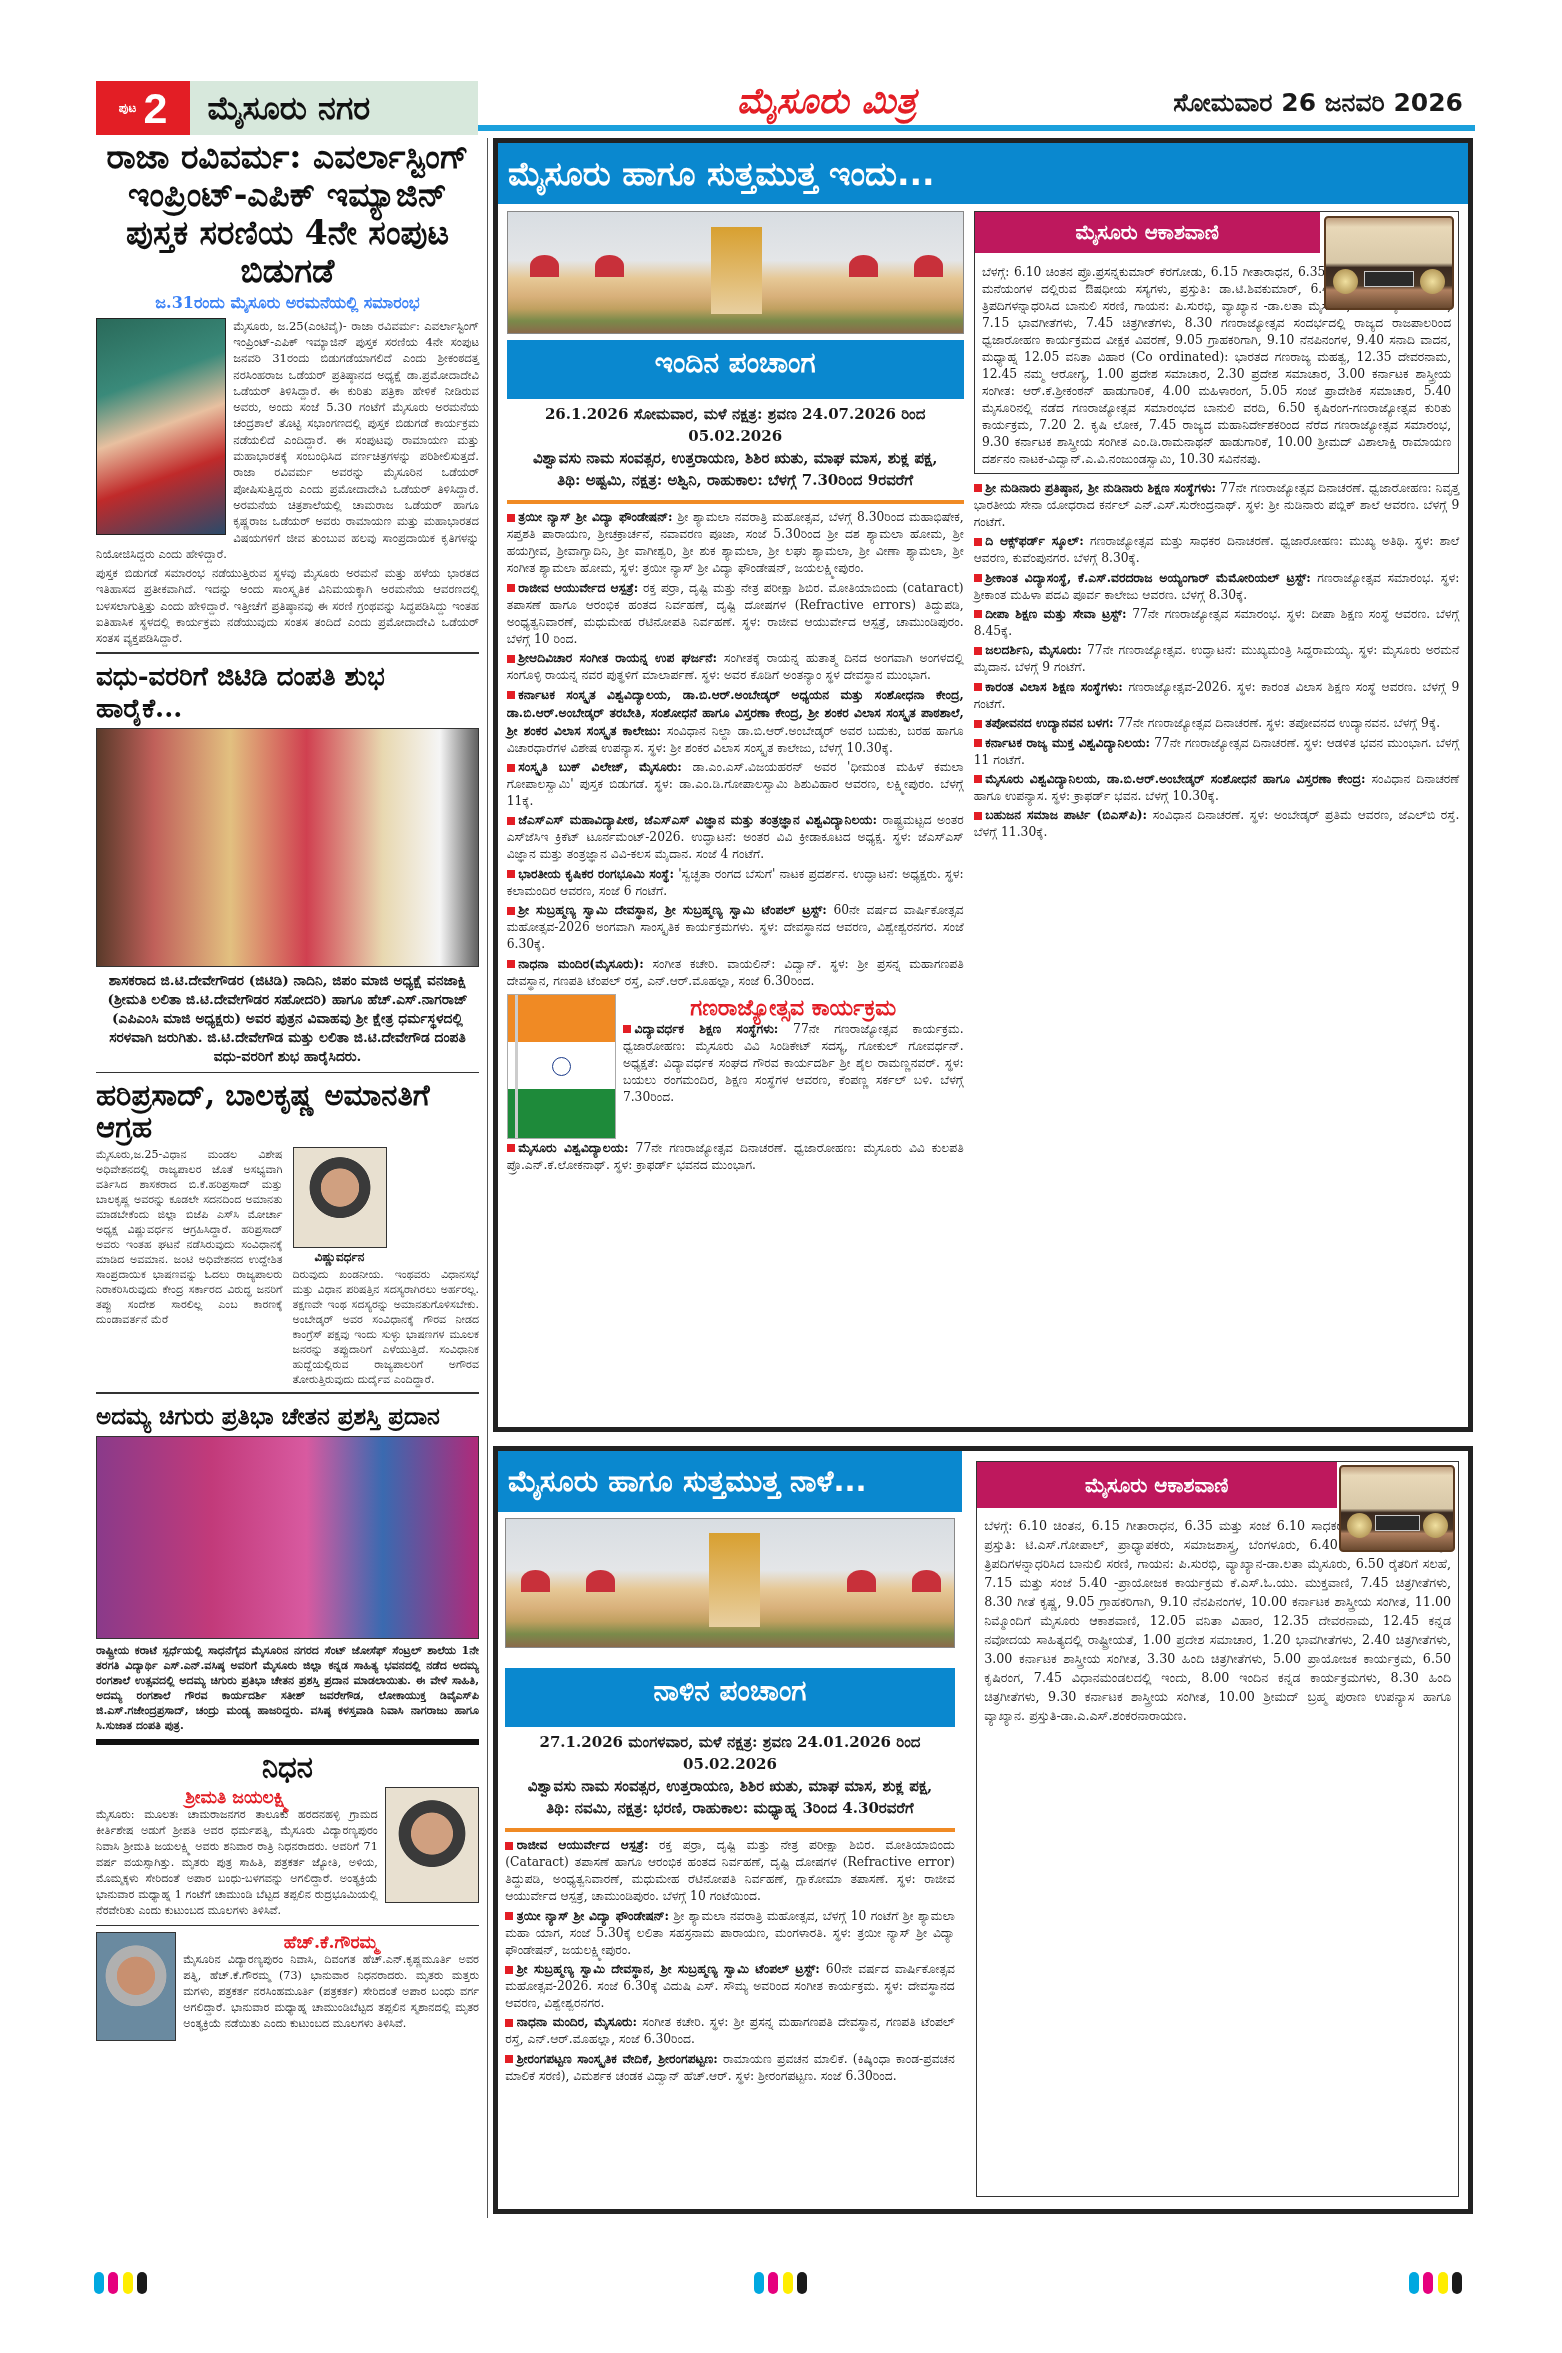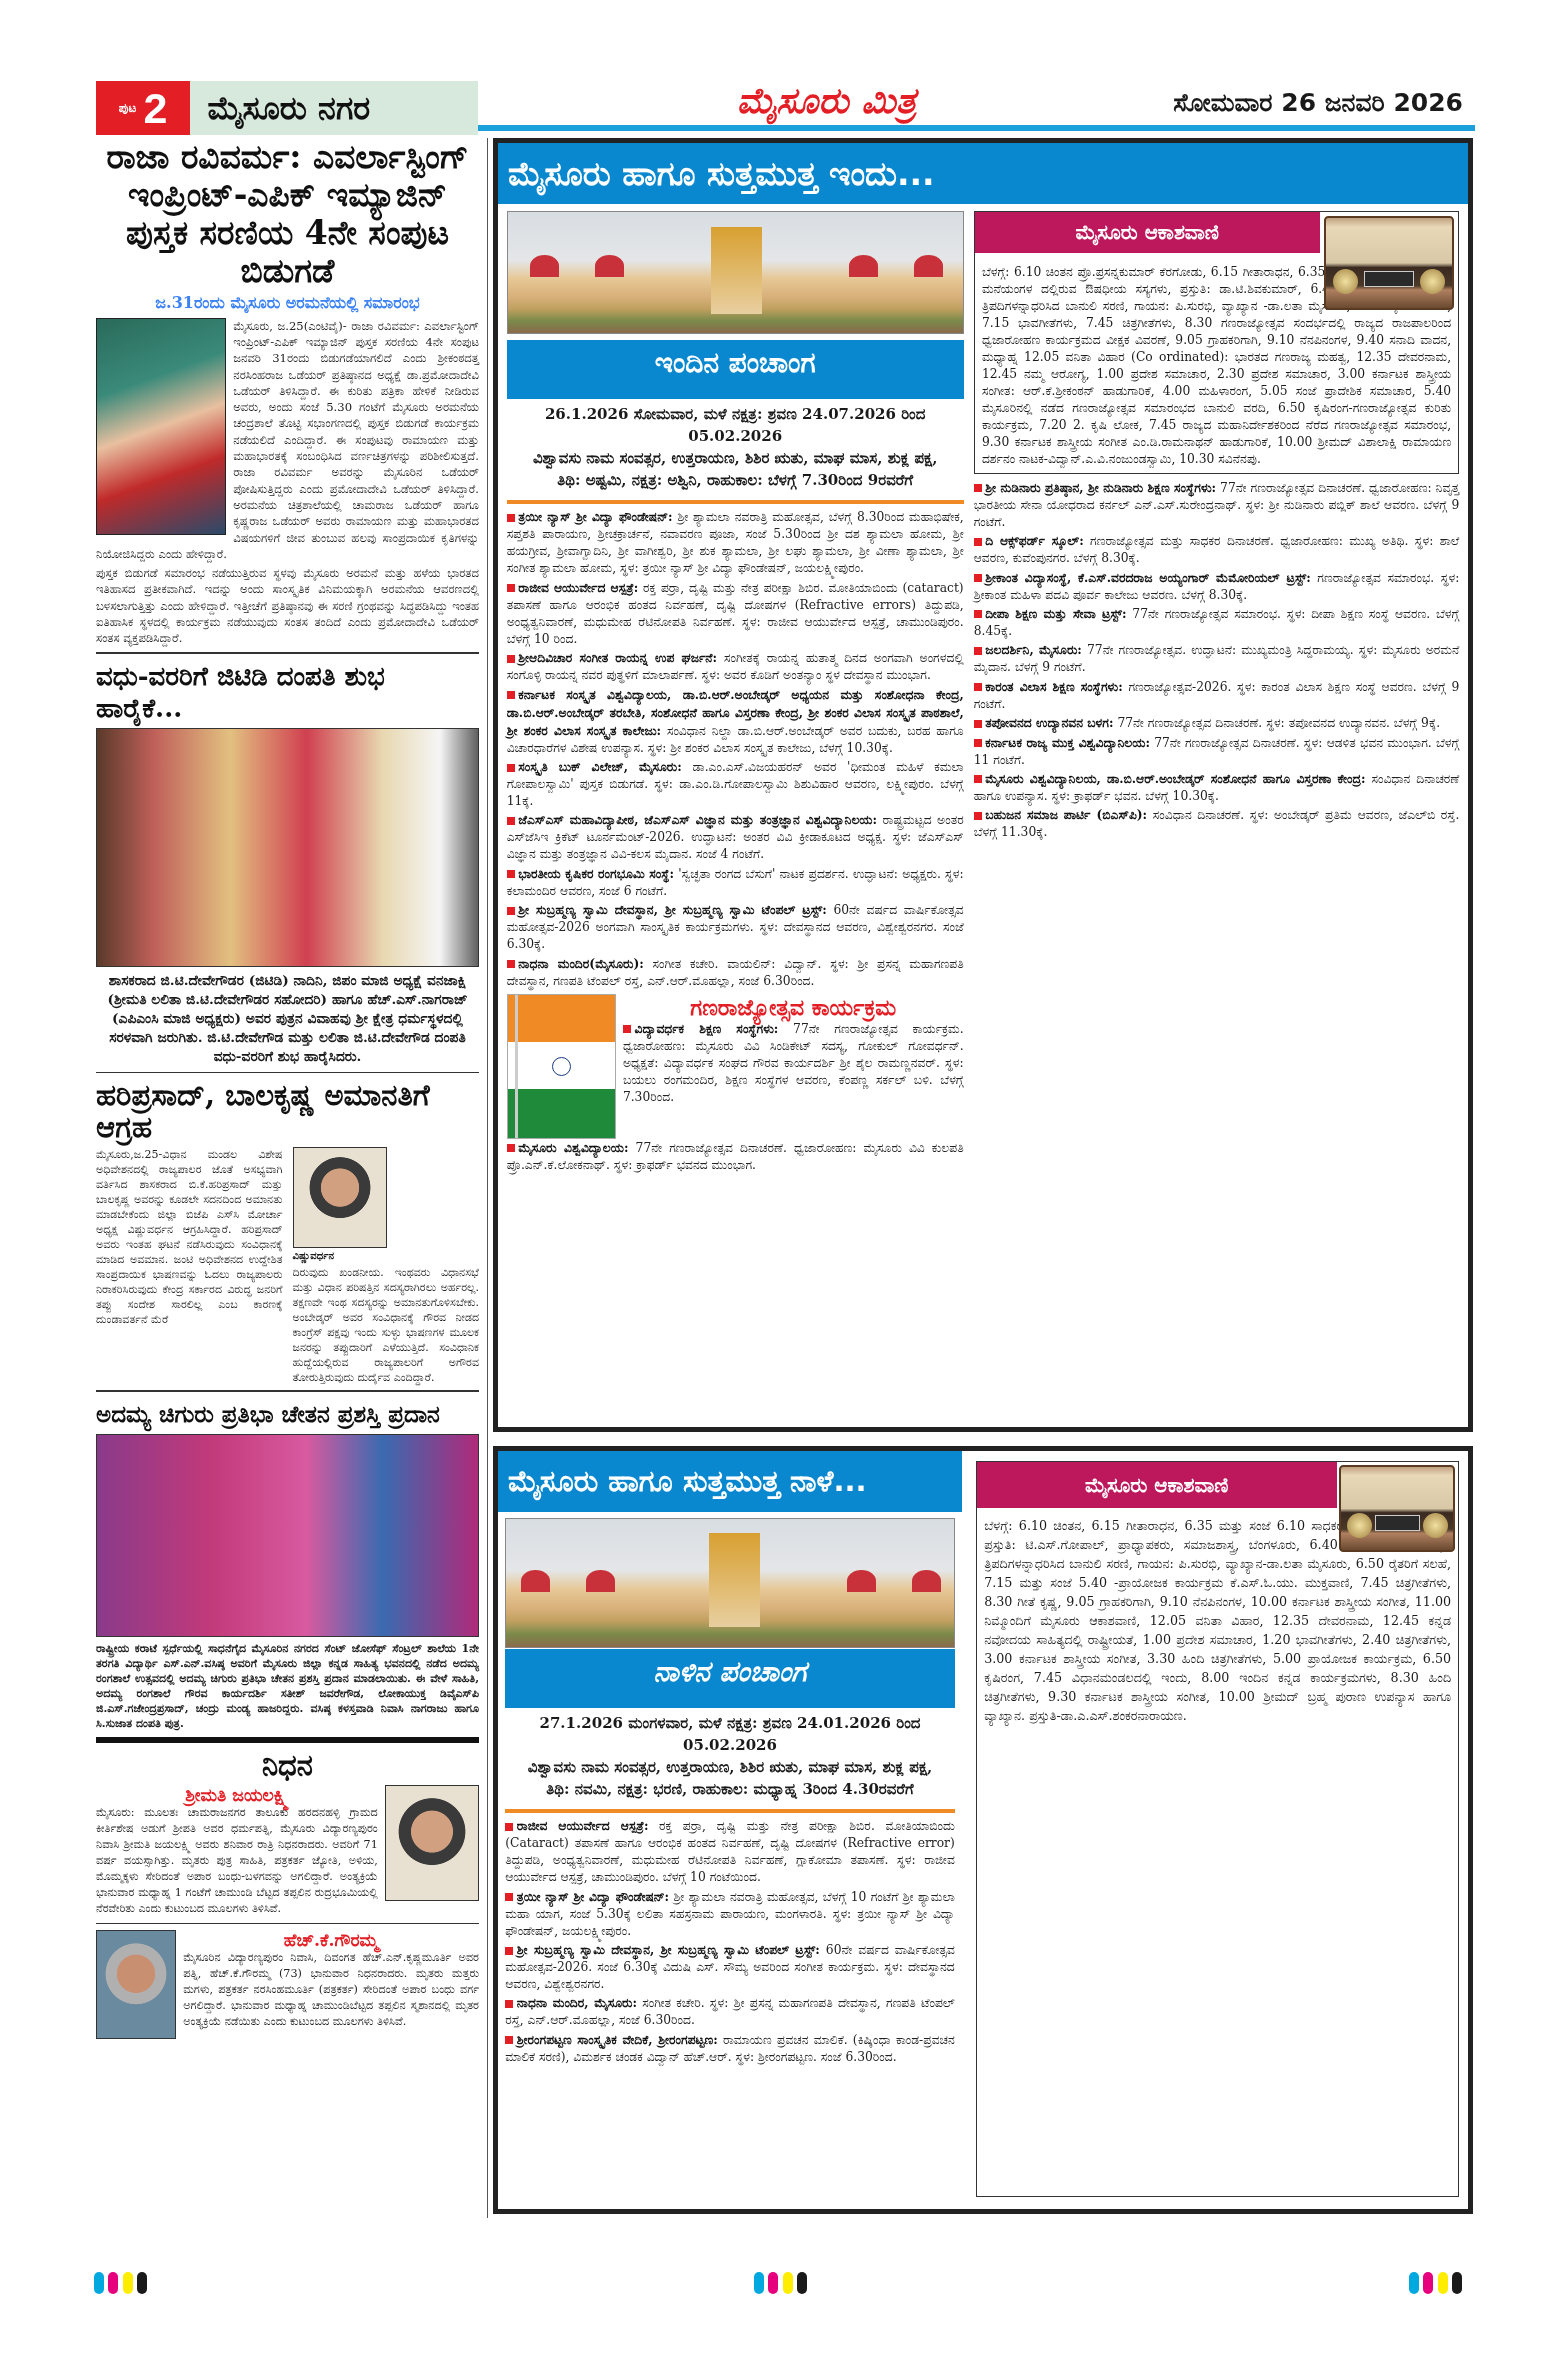--- a/index.html
+++ b/index.html
@@ -102,21 +102,21 @@
   <div class="hr"></div>
 
   <article>
     <h2 class="sec-head" style="font-size:29px;">ಹರಿಪ್ರಸಾದ್, ಬಾಲಕೃಷ್ಣ ಅಮಾನತಿಗೆ ಆಗ್ರಹ</h2>
     <div class="cols2" style="margin-top:4.3px;">
       <div>
           <p class="body-text" style="font-size:11px;line-height:15px;">ಮೈಸೂರು,ಜ.25-ವಿಧಾನ ಮಂಡಲ ವಿಶೇಷ ಅಧಿವೇಶನದಲ್ಲಿ ರಾಜ್ಯಪಾಲರ ಜೊತೆ ಅಸಭ್ಯವಾಗಿ ವರ್ತಿಸಿದ ಶಾಸಕರಾದ ಬಿ.ಕೆ.ಹರಿಪ್ರಸಾದ್ ಮತ್ತು ಬಾಲಕೃಷ್ಣ ಅವರನ್ನು ಕೂಡಲೇ ಸದನದಿಂದ ಅಮಾನತು ಮಾಡಬೇಕೆಂದು ಜಿಲ್ಲಾ ಬಿಜೆಪಿ ಎಸ್‌ಸಿ ಮೋರ್ಚಾ ಅಧ್ಯಕ್ಷ ವಿಷ್ಣುವರ್ಧನ ಆಗ್ರಹಿಸಿದ್ದಾರೆ. ಹರಿಪ್ರಸಾದ್ ಅವರು ಇಂತಹ ಘಟನೆ ನಡೆಸಿರುವುದು ಸಂವಿಧಾನಕ್ಕೆ ಮಾಡಿದ ಅವಮಾನ. ಜಂಟಿ ಅಧಿವೇಶನದ ಉದ್ದೇಶಿತ ಸಾಂಪ್ರದಾಯಿಕ ಭಾಷಣವನ್ನು ಓದಲು ರಾಜ್ಯಪಾಲರು ನಿರಾಕರಿಸಿರುವುದು ಕೇಂದ್ರ ಸರ್ಕಾರದ ವಿರುದ್ಧ ಜನರಿಗೆ ತಪ್ಪು ಸಂದೇಶ ಸಾರಲಿಲ್ಲ ಎಂಬ ಕಾರಣಕ್ಕೆ ದುಂಡಾವರ್ತನೆ ಮೆರೆ</p>
         </div>
       <div>
         <div class="photo photo-portrait" style="width:94px;height:101px;margin-bottom:1.4px;"></div>
-        <div style="font-size:10px;font-weight:bold;width:94px;margin-bottom:2.9px;">ವಿಷ್ಣುವರ್ಧನ</div>
+        <div style="font-size:12px;font-weight:bold;width:94px;text-align:center;margin-bottom:2.9px;">ವಿಷ್ಣುವರ್ಧನ</div>
         <p class="body-text" style="font-size:11px;line-height:15px;">ದಿರುವುದು ಖಂಡನೀಯ. ಇಂಥವರು ವಿಧಾನಸಭೆ ಮತ್ತು ವಿಧಾನ ಪರಿಷತ್ತಿನ ಸದಸ್ಯರಾಗಿರಲು ಅರ್ಹರಲ್ಲ. ತಕ್ಷಣವೇ ಇಂಥ ಸದಸ್ಯರನ್ನು ಅಮಾನತುಗೊಳಿಸಬೇಕು. ಅಂಬೇಡ್ಕರ್ ಅವರ ಸಂವಿಧಾನಕ್ಕೆ ಗೌರವ ನೀಡದ ಕಾಂಗ್ರೆಸ್ ಪಕ್ಷವು ಇಂದು ಸುಳ್ಳು ಭಾಷಣಗಳ ಮೂಲಕ ಜನರನ್ನು ತಪ್ಪುದಾರಿಗೆ ಎಳೆಯುತ್ತಿದೆ. ಸಂವಿಧಾನಿಕ ಹುದ್ದೆಯಲ್ಲಿರುವ ರಾಜ್ಯಪಾಲರಿಗೆ ಅಗೌರವ ತೋರುತ್ತಿರುವುದು ದುರ್ದೈವ ಎಂದಿದ್ದಾರೆ.</p>
       </div>
     </div>
   </article>
   <div class="hr"></div>
 
   <article>
     <h2 class="sec-head" style="font-size:23px;">ಅದಮ್ಯ ಚಿಗುರು ಪ್ರತಿಭಾ ಚೇತನ ಪ್ರಶಸ್ತಿ ಪ್ರದಾನ</h2>
     <div class="photo photo-award" style="height:203px;margin:4.3px 0;"></div>
     <p class="caption" style="font-size:11px;line-height:15px;font-weight:bold;text-align:justify;">ರಾಷ್ಟ್ರೀಯ ಕರಾಟೆ ಸ್ಪರ್ಧೆಯಲ್ಲಿ ಸಾಧನೆಗೈದ ಮೈಸೂರಿನ ನಗರದ ಸೆಂಟ್ ಜೋಸೆಫ್ ಸೆಂಟ್ರಲ್ ಶಾಲೆಯ 1ನೇ ತರಗತಿ ವಿದ್ಯಾರ್ಥಿ ಎಸ್.ಎನ್.ವಸಿಷ್ಠ ಅವರಿಗೆ ಮೈಸೂರು ಜಿಲ್ಲಾ ಕನ್ನಡ ಸಾಹಿತ್ಯ ಭವನದಲ್ಲಿ ನಡೆದ ಅದಮ್ಯ ರಂಗಶಾಲೆ ಉತ್ಸವದಲ್ಲಿ ಅದಮ್ಯ ಚಿಗುರು ಪ್ರತಿಭಾ ಚೇತನ ಪ್ರಶಸ್ತಿ ಪ್ರದಾನ ಮಾಡಲಾಯಿತು. ಈ ವೇಳೆ ಸಾಹಿತಿ, ಅದಮ್ಯ ರಂಗಶಾಲೆ ಗೌರವ ಕಾರ್ಯದರ್ಶಿ ಸತೀಶ್ ಜವರೇಗೌಡ, ಲೋಕಾಯುಕ್ತ ಡಿವೈಎಸ್‌ಪಿ ಜಿ.ಎಸ್.ಗಜೇಂದ್ರಪ್ರಸಾದ್, ಚಂದ್ರು ಮಂಡ್ಯ ಹಾಜರಿದ್ದರು. ವಸಿಷ್ಠ ಕಳಸ್ತವಾಡಿ ನಿವಾಸಿ ನಾಗರಾಜು ಹಾಗೂ ಸಿ.ಸುಜಾತ ದಂಪತಿ ಪುತ್ರ.</p>
@@ -218,21 +218,21 @@
     <div style="width:464px;">
       <div class="panel-head" style="font-size:29px;">ಮೈಸೂರು ಹಾಗೂ ಸುತ್ತಮುತ್ತ ನಾಳೆ...</div>
       <div style="padding:5.8px 7.2px 0 7.2px;">
         <div class="palace" style="height:130px;">
           <div class="tower" style="left:203px;top:14.5px;width:51px;height:94px;"></div>
           <div class="dome" style="left:14.5px;top:51px;width:29px;height:22px;"></div>
           <div class="dome" style="left:80px;top:51px;width:29px;height:22px;"></div>
           <div class="dome" style="left:341px;top:51px;width:29px;height:22px;"></div>
           <div class="dome" style="left:406px;top:51px;width:29px;height:22px;"></div>
         </div>
-        <div class="blue-band" style="margin-top:1px;font-style:italic;">ನಾಳಿನ ಪಂಚಾಂಗ</div>
+        <div class="blue-band" style="margin-top:20px;">ನಾಳಿನ ಪಂಚಾಂಗ</div>
         <div class="panch-text">
           <div>27.1.2026 ಮಂಗಳವಾರ, ಮಳೆ ನಕ್ಷತ್ರ: ಶ್ರವಣ 24.01.2026 ರಿಂದ 05.02.2026</div>
           <div>ವಿಶ್ವಾವಸು ನಾಮ ಸಂವತ್ಸರ, ಉತ್ತರಾಯಣ, ಶಿಶಿರ ಋತು, ಮಾಘ ಮಾಸ, ಶುಕ್ಲ ಪಕ್ಷ,</div>
           <div>ತಿಥಿ: ನವಮಿ, ನಕ್ಷತ್ರ: ಭರಣಿ, ರಾಹುಕಾಲ: ಮಧ್ಯಾಹ್ನ 3ರಿಂದ 4.30ರವರೆಗೆ</div>
         </div>
         <div class="orange-rule"></div>
         <div>
           <p class="event"><span class="bullet"></span><b>ರಾಜೀವ ಆಯುರ್ವೇದ ಆಸ್ಪತ್ರೆ:</b> <span>ರಕ್ತ ಪರ್ರಾ, ದೃಷ್ಟಿ ಮತ್ತು ನೇತ್ರ ಪರೀಕ್ಷಾ ಶಿಬಿರ. ಮೋತಿಯಾಬಿಂದು (Cataract) ತಪಾಸಣೆ ಹಾಗೂ ಆರಂಭಿಕ ಹಂತದ ನಿರ್ವಹಣೆ, ದೃಷ್ಟಿ ದೋಷಗಳ (Refractive error) ತಿದ್ದುಪಡಿ, ಅಂಧ್ಯತ್ವನಿವಾರಣೆ, ಮಧುಮೇಹ ರೆಟಿನೋಪತಿ ನಿರ್ವಹಣೆ, ಗ್ಲಾಕೋಮಾ ತಪಾಸಣೆ. ಸ್ಥಳ: ರಾಜೀವ ಆಯುರ್ವೇದ ಆಸ್ಪತ್ರೆ, ಚಾಮುಂಡಿಪುರಂ. ಬೆಳಗ್ಗೆ 10 ಗಂಟೆಯಿಂದ.</span></p>
           <p class="event"><span class="bullet"></span><b>ತ್ರಯೀ ನ್ಯಾಸ್ ಶ್ರೀ ವಿದ್ಯಾ ಫೌಂಡೇಷನ್:</b> <span>ಶ್ರೀ ಶ್ಯಾಮಲಾ ನವರಾತ್ರಿ ಮಹೋತ್ಸವ, ಬೆಳಗ್ಗೆ 10 ಗಂಟೆಗೆ ಶ್ರೀ ಶ್ಯಾಮಲಾ ಮಹಾ ಯಾಗ, ಸಂಜೆ 5.30ಕ್ಕೆ ಲಲಿತಾ ಸಹಸ್ರನಾಮ ಪಾರಾಯಣ, ಮಂಗಳಾರತಿ. ಸ್ಥಳ: ತ್ರಯೀ ನ್ಯಾಸ್ ಶ್ರೀ ವಿದ್ಯಾ ಫೌಂಡೇಷನ್, ಜಯಲಕ್ಷ್ಮೀಪುರಂ.</span></p>
           <p class="event"><span class="bullet"></span><b>ಶ್ರೀ ಸುಬ್ರಹ್ಮಣ್ಯ ಸ್ವಾಮಿ ದೇವಸ್ಥಾನ, ಶ್ರೀ ಸುಬ್ರಹ್ಮಣ್ಯ ಸ್ವಾಮಿ ಟೆಂಪಲ್ ಟ್ರಸ್ಟ್:</b> <span>60ನೇ ವರ್ಷದ ವಾರ್ಷಿಕೋತ್ಸವ ಮಹೋತ್ಸವ-2026. ಸಂಜೆ 6.30ಕ್ಕೆ ವಿದುಷಿ ಎಸ್. ಸೌಮ್ಯ ಅವರಿಂದ ಸಂಗೀತ ಕಾರ್ಯಕ್ರಮ. ಸ್ಥಳ: ದೇವಸ್ಥಾನದ ಆವರಣ, ವಿಶ್ವೇಶ್ವರನಗರ.</span></p>

